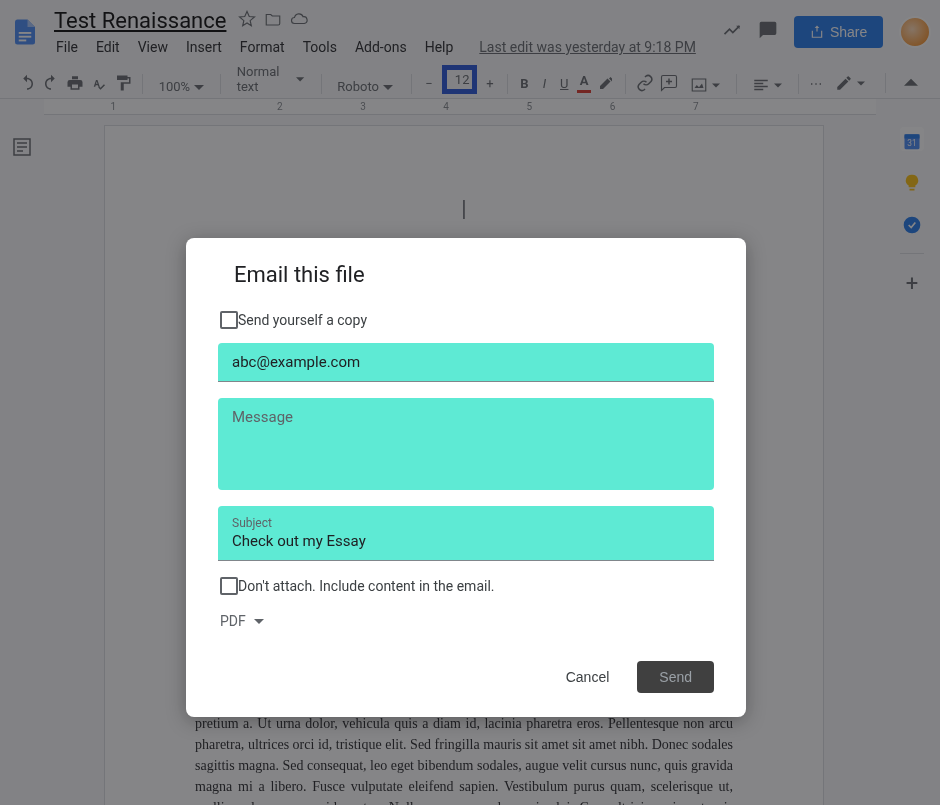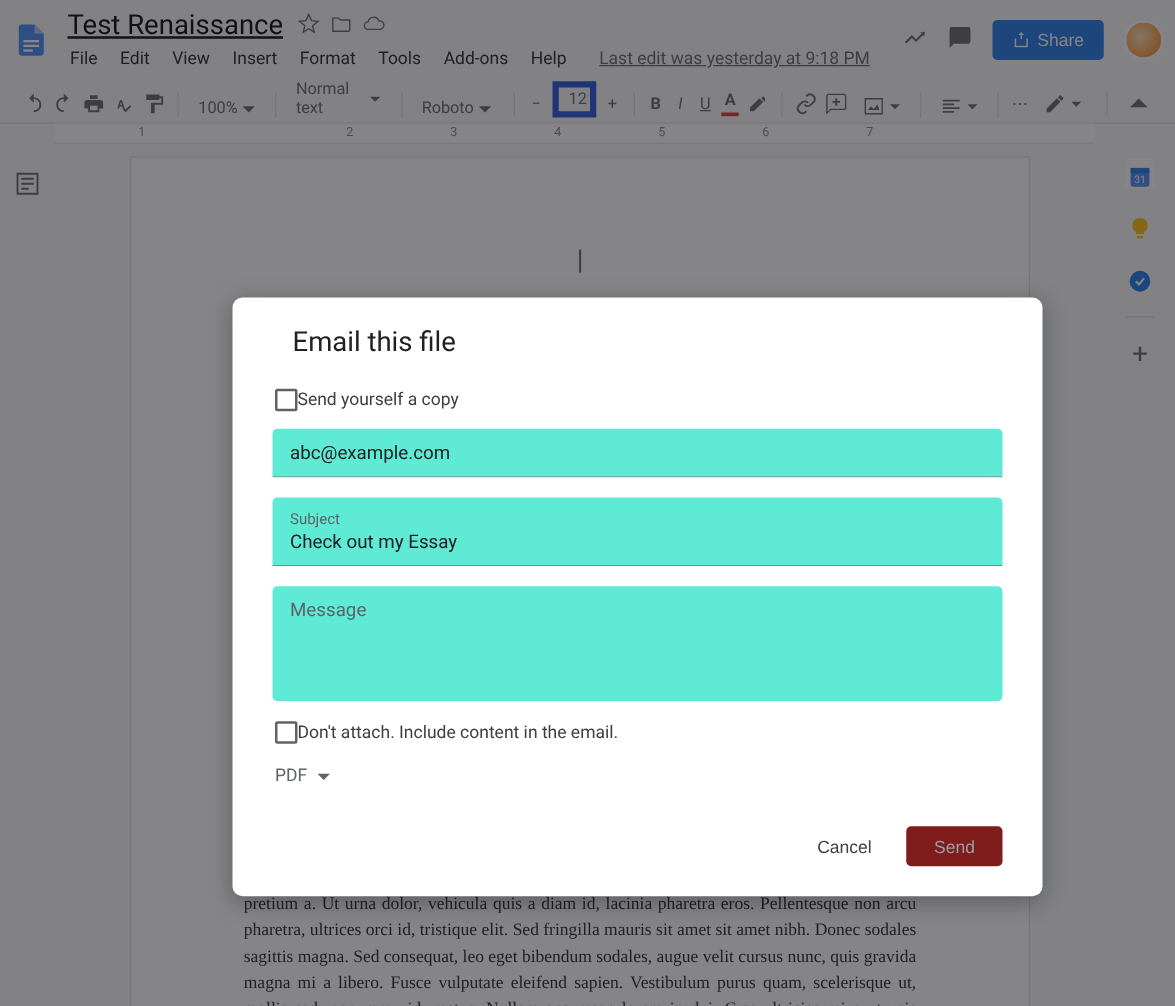--- a/index.html
+++ b/index.html
@@ -81,21 +81,21 @@
   .side-icon { width:24px; height:24px; border-radius:4px; display:flex; align-items:flex-end; justify-content:center; font-size:14px; }
 
   
   .scrim {
     position:absolute; inset:0; background:rgba(32,33,36,0.55);
   }
 
   
   .dialog {
     position:absolute; z-index:10; background:#fff; border-radius:8px;
-    width:648px; left:186px; top:238px;
+    width:560px; left:186px; top:238px;
     box-shadow:0 4px 20px rgba(0,0,0,0.3);
     padding: 24px 32px 24px 32px;
     font-family: 'Google Sans', Roboto, Arial, sans-serif;
   }
   .dialog-title { font-size:22px; color:#202124; margin:0 0 24px 16px; }
   .check-row { display:flex; align-items:center; gap:0; margin-bottom:14px; padding-left:2px;}
   .check-box {
     width:18px; height:18px; border:2px solid #5f6368; border-radius:2px;
   }
   .check-label { font-size:14px; color:#3c4043; }
@@ -111,21 +111,21 @@
   .field.message { height:92px; border-bottom:none; border-radius:4px; }
   .field.message textarea { height:70px; resize:none; }
   .field.message textarea::placeholder { color:#5f6368; }
   .format-drop { display:flex; align-items:center; gap:8px; color:#5f6368; font-size:14px; padding:4px 2px; margin-top:4px; }
   .dialog-actions { display:flex; justify-content:flex-end; gap:10px; margin-top:28px; }
   .btn-text {
     background:none; border:none; color:#3c4043; font-size:14px; padding:8px 18px;
     font-weight:500; border-radius:4px; cursor:pointer;
   }
   .btn-send {
-    background:#7f1d1d; border:none; color:#9aa0a6; font-size:14px; padding:8px 22px;
+    background:#404040; border:none; color:#9aa0a6; font-size:14px; padding:8px 22px;
     font-weight:500; border-radius:4px;
   }
   svg { fill: currentColor; }
   .muted { color:#5f6368; }
 </style>
 </head>
 <body>
 
 <div class="header">
   <div class="doc-logo">
@@ -364,27 +364,27 @@
 
   <div class="check-row">
     <div class="check-box"></div>
     <span class="check-label">Send yourself a copy</span>
   </div>
 
   <div class="field">
     <input type="text" value="abc@example.com" style="">
   </div>
 
+  <div class="field message">
+    <textarea placeholder="Message" style=""></textarea>
+  </div>
+
   <div class="field">
     <span class="floating-label">Subject</span>
     <input type="text" value="Check out my Essay" style="">
-  </div>
-
-  <div class="field message">
-    <textarea placeholder="Message" style=""></textarea>
   </div>
 
   <div class="check-row" style="margin-top:14px">
     <div class="check-box"></div>
     <span class="check-label">Don't attach. Include content in the email.</span>
   </div>
 
   <div class="format-drop">
     <span>PDF</span>
     <svg width="10" height="10" viewBox="0 0 10 10">

